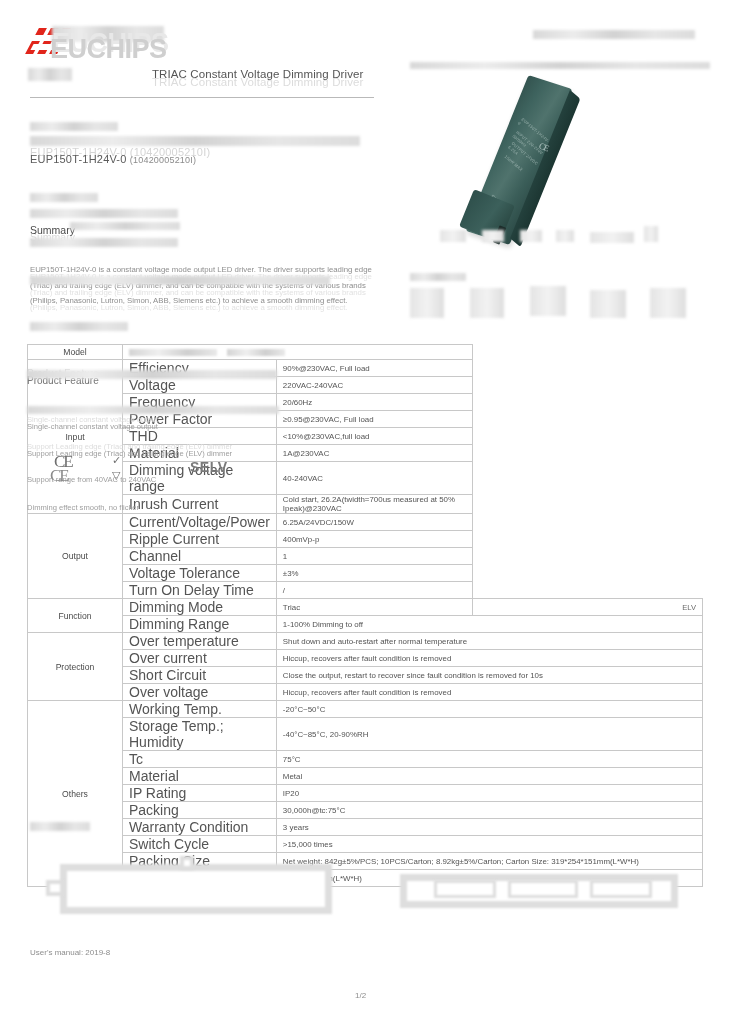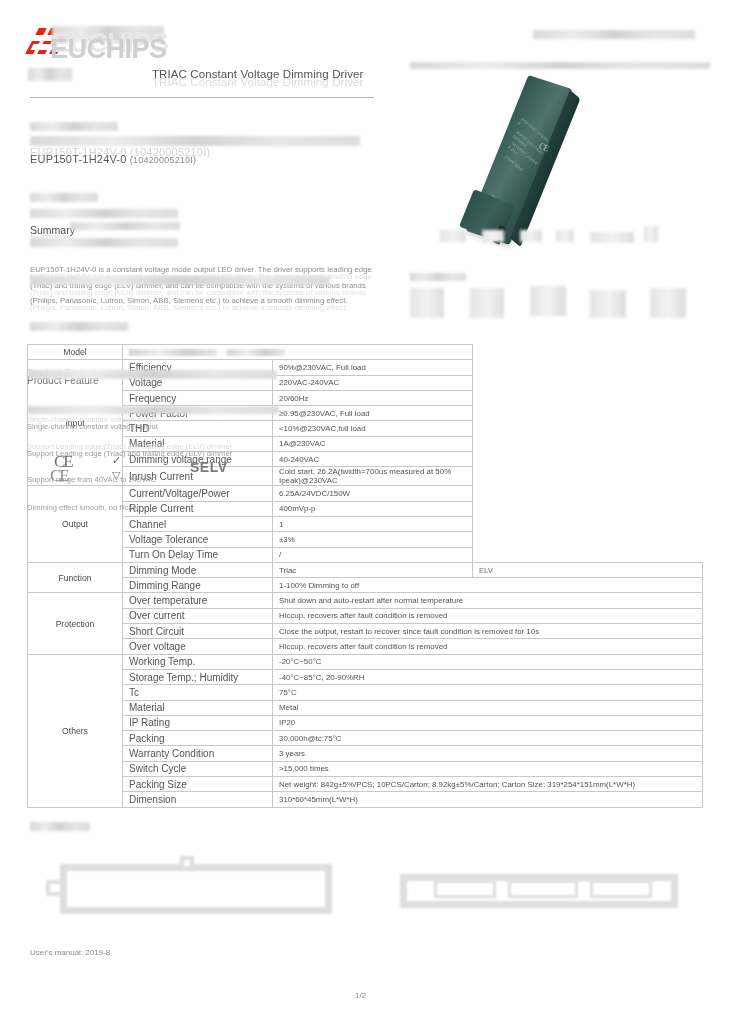--- a/index.html
+++ b/index.html
@@ -114,26 +114,26 @@
   .ce-on-body { position:absolute; left:129px; top:92px; font-size:9px; color:rgba(225,238,236,0.7); font-family:"Liberation Serif", serif; transform:rotate(22deg); letter-spacing:-1px; }
 
   
   table.spec {
     position:absolute; left:27px; top:344px; width:676px;
     border-collapse:collapse;
     font-size:7.6px; color:#4c4c4c;
   }
   table.spec td { border:1px solid #c8c8c8; padding:0 6px; height:15.3px; vertical-align:middle; }
   td.grp { width:95px; text-align:center; color:#4a4a4a; font-size:8.6px; background:#ffffff; }
-  td.key { width:150px; color:#545454; font-size:10px;margin-top:20px; }
+  td.key { width:150px; color:#545454; font-size:14px;margin-top:20px; }
   td.val { color:#545454; font-size:7.9px; }
   td.model-val { color:#545454; }
   .val-redact { display:inline-block; width:88px; height:7px; background:linear-gradient(90deg,#d4d4d4,#efefef,#cfcfcf,#e9e9e9); filter:blur(1.2px); vertical-align:middle; }
   .val-redact.w2 { width:58px; margin-left:10px; }
-  td.elv { width:230px; text-align:left; color:#6a6a6a; }
+  td.elv { width:230px; text-align:right; color:#6a6a6a; }
 
   
   .dim-label { position:absolute; left:30px; top:822px; }
   .dim-draw-left { position:absolute; left:46px; top:852px; width:300px; height:78px; }
   .dim-draw-right { position:absolute; left:390px; top:866px; width:300px; height:54px; }
   .dl-rect { position:absolute; border:7px solid #dedede; background:#ffffff; filter:blur(1.1px); }
 
   
   .footer-left { position:absolute; left:30px; top:948px; font-size:8px; color:#8d8d8d; }
   .footer-page { position:absolute; left:355px; top:991px; font-size:8px; color:#8d8d8d; }

